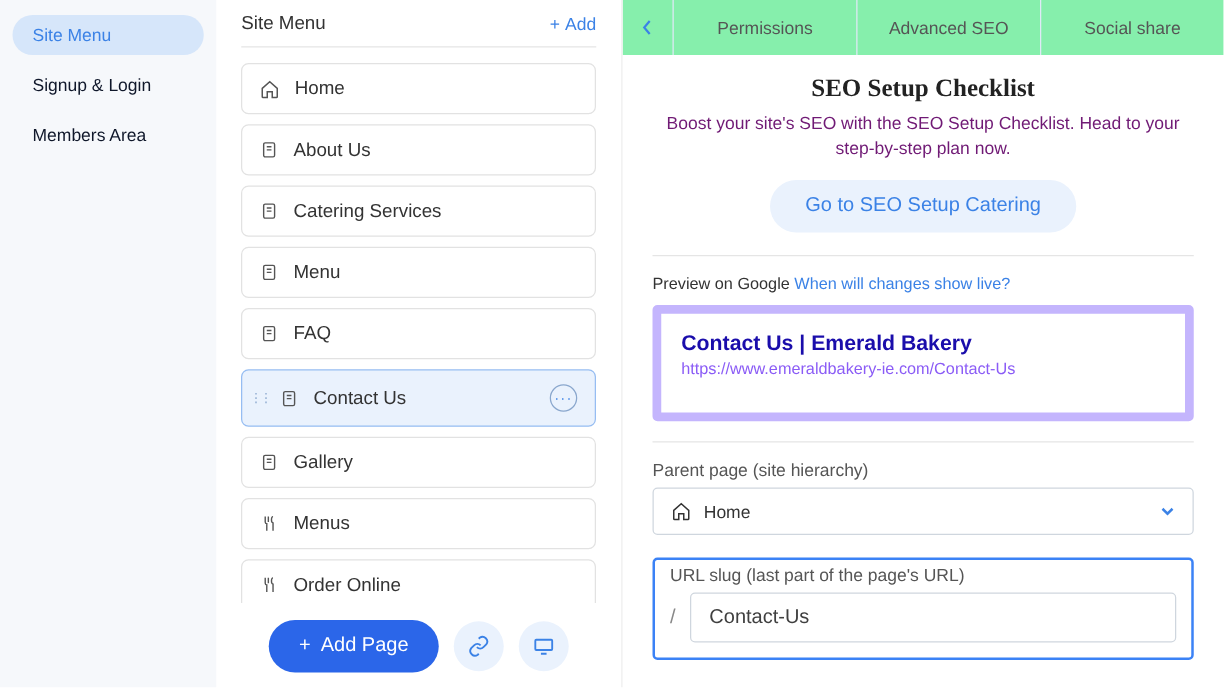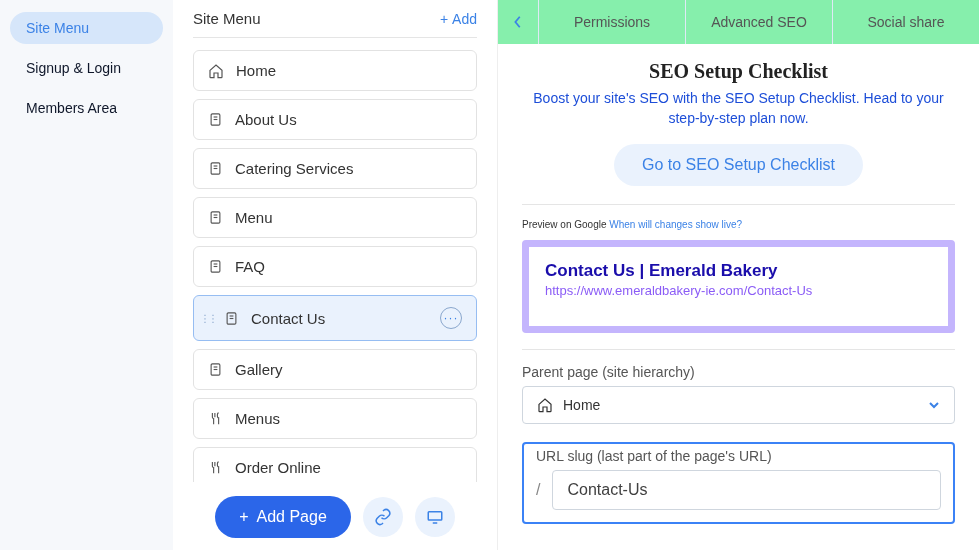--- a/index.html
+++ b/index.html
@@ -188,39 +188,39 @@
     }
     .checklist-title {
       text-align: center;
       font-size: 20px;
       margin-bottom: 6px;
       color: #222;
       font-family: Liberation Serif, serif;
     }
     .checklist-sub {
       text-align: center;
-      color: #1d4ed8;
+      color: #701a75;
       font-size: 14px;
       line-height: 1.4;
       margin-bottom: 16px;
     }
     .checklist-btn {
       display: block;
       margin: 0 auto 18px;
       background: #eaf2fd;
       color: #3b82e6;
       border: none;
       border-radius: 22px;
       padding: 12px 28px;
       font-size: 16px;
       cursor: pointer;
     }
     .divider { border-top: 1px solid #e5e5e5; margin: 0 0 14px; }
     .preview-row {
-      font-size: 10px;
+      font-size: 13px;
       margin-bottom: 10px;
     }
     .preview-row .link { color: #3b82e6; cursor: pointer; }
     .preview-box {
       border: 7px solid #c4b5fd;
       border-radius: 4px;
       padding: 14px 16px 28px;
       margin-bottom: 16px;
     }
     .preview-title {
@@ -410,21 +410,21 @@
         </svg>
     </div>
     <div class="tab">Permissions</div>
     <div class="tab">Advanced SEO</div>
     <div class="tab">Social share</div>
   </div>
 
   <div class="right-body">
     <h2 class="checklist-title">SEO Setup Checklist</h2>
     <p class="checklist-sub">Boost your site's SEO with the SEO Setup Checklist. Head to your step-by-step plan now.</p>
-    <button class="checklist-btn">Go to SEO Setup Checklist</button>
+    <button class="checklist-btn">Go to SEO Setup Catering</button>
 
     <div class="divider"></div>
 
     <div class="preview-row">
       <span>Preview on Google</span>
       <span> </span>
       <span class="link">When will changes show live?</span>
     </div>
     <div class="preview-box">
       <div class="preview-title">Contact Us | Emerald Bakery</div>

